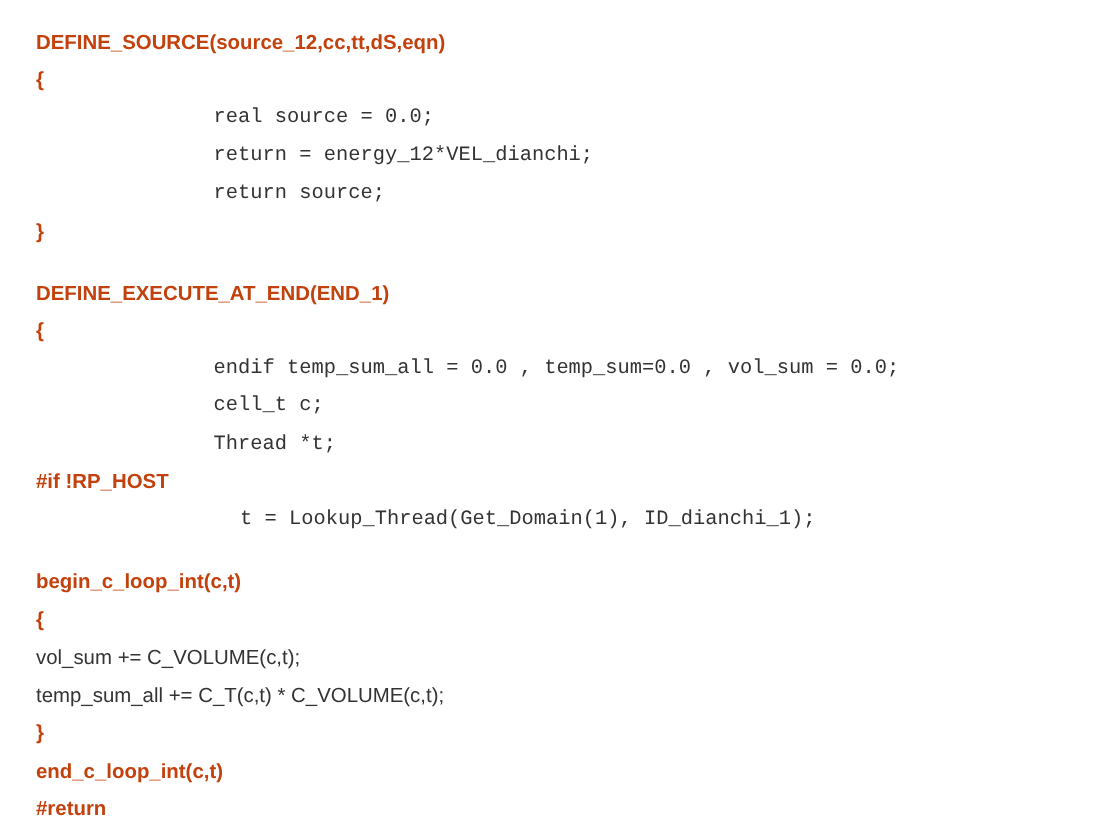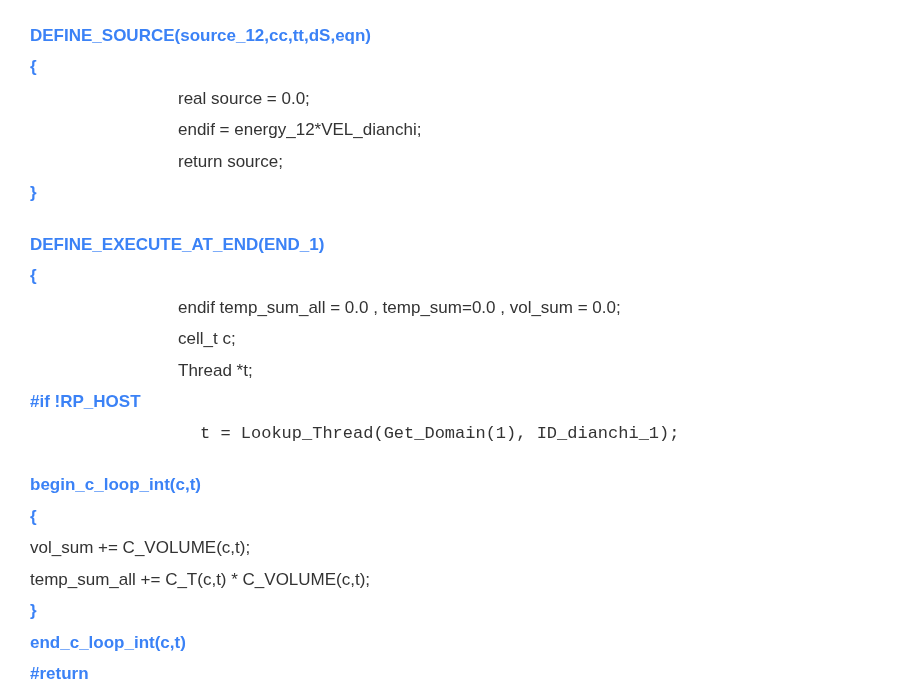--- a/index.html
+++ b/index.html
@@ -9,40 +9,41 @@
       background: #fff;
       margin: 0;
       padding: 20px 30px;
       line-height: 1.85;
     }
     .line {
       white-space: pre-wrap;
     }
     .bold {
       font-weight: bold;
-      color: #3b82f6;
+      color: #c2410c;
     }
     .indent {
       padding-left: 148px;
+      font-family: Liberation Mono, monospace;
     }
     .indent2 {
       padding-left: 170px;
       font-family: Liberation Mono, monospace;
     }
     .blank {
       height: 1.2em;
     }
   </style>
 </head>
 <body>
 
 <div class="line bold">DEFINE_SOURCE(source_12,cc,tt,dS,eqn)</div>
 <div class="line bold">{</div>
 <div class="line indent">real source = 0.0;</div>
-<div class="line indent">endif = energy_12*VEL_dianchi;</div>
+<div class="line indent">return = energy_12*VEL_dianchi;</div>
 <div class="line indent">return source;</div>
 <div class="line bold">}</div>
 
 <div class="blank"></div>
 
 <div class="line bold">DEFINE_EXECUTE_AT_END(END_1)</div>
 <div class="line bold">{</div>
 <div class="line indent">endif temp_sum_all = 0.0 , temp_sum=0.0 , vol_sum = 0.0;</div>
 <div class="line indent">cell_t c;</div>
 <div class="line indent">Thread *t;</div>

